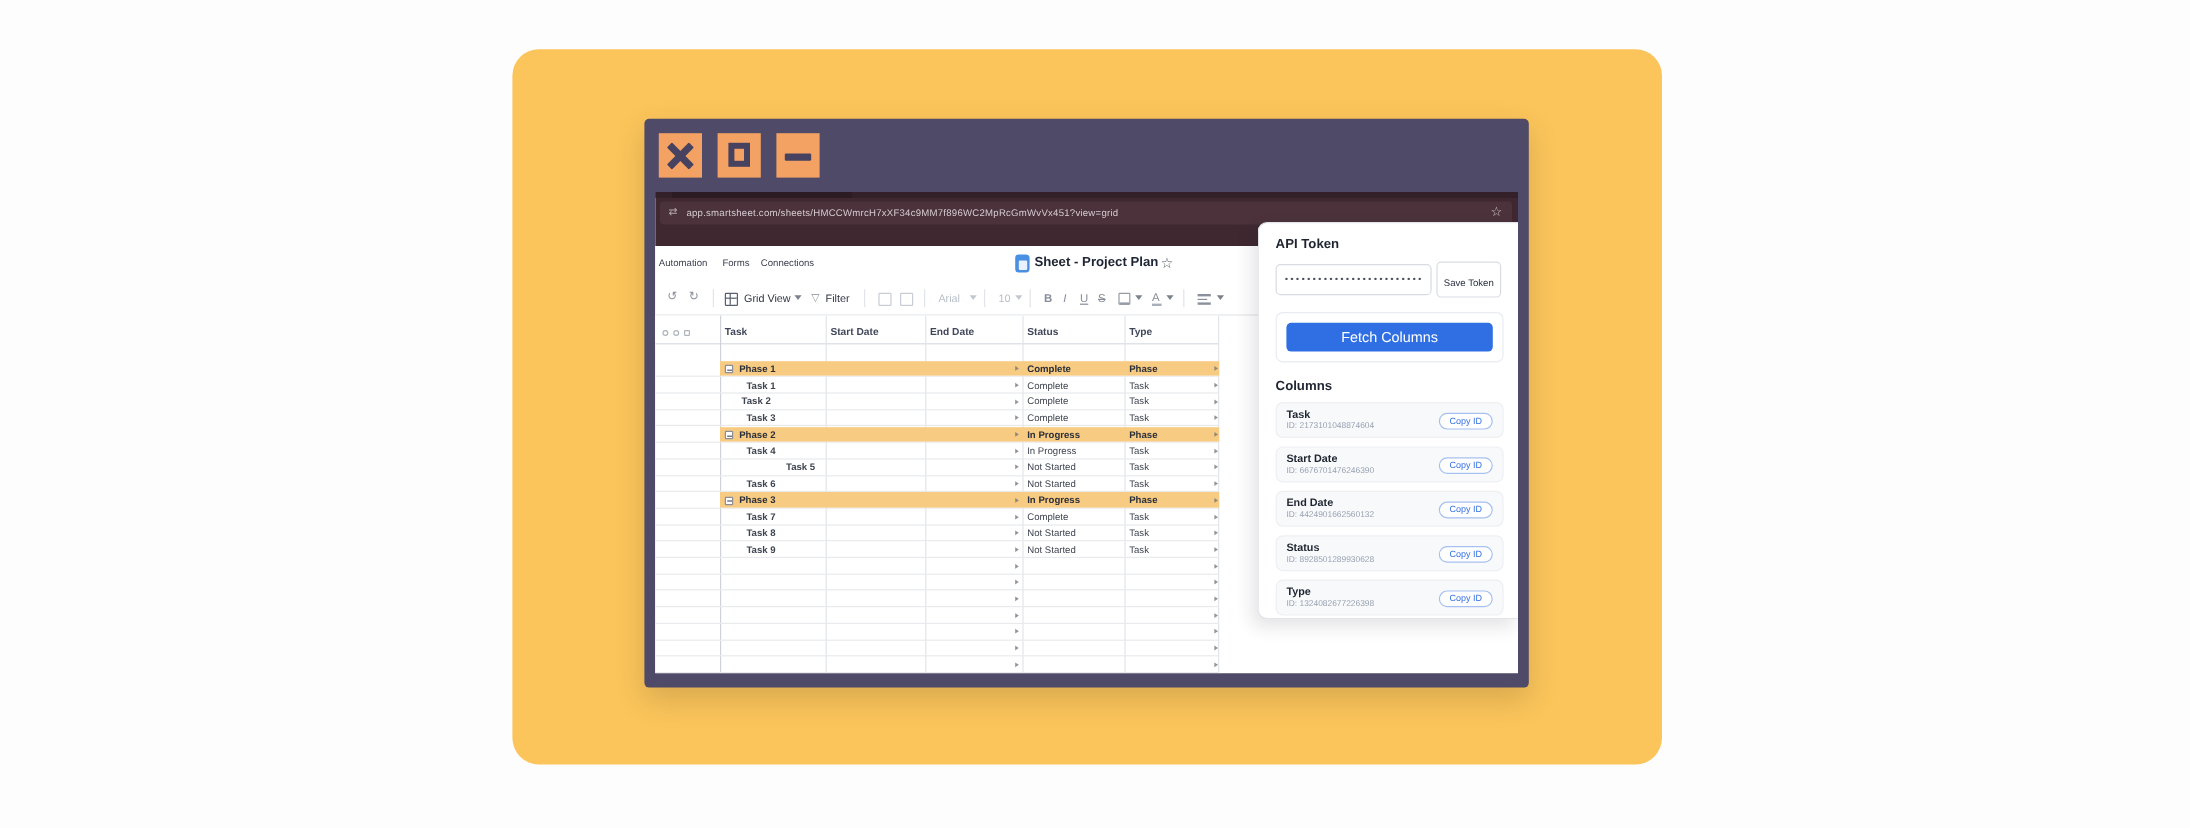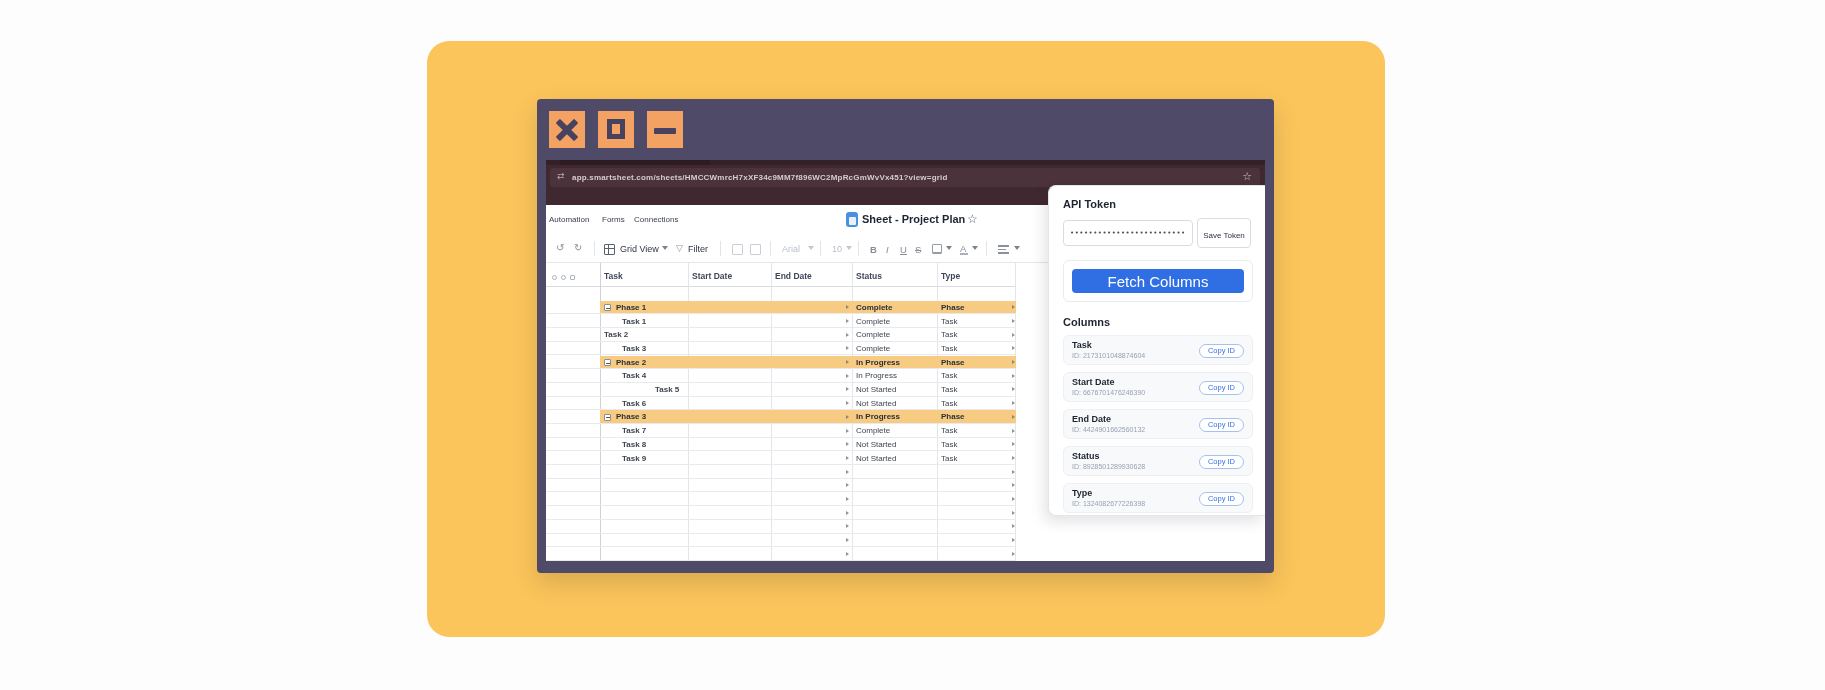--- a/index.html
+++ b/index.html
@@ -21,21 +21,21 @@
   .btn-max .inner { position:absolute; left:9px; top:8px; width:18px; height:20px; border:5px solid #474260; }
   .btn-min .bar { width:22px; height:6px; left:7px; top:17px; }
 
   
   .browser { left:9px; top:61px; width:719px; height:401px; background:#ffffff; overflow:hidden; }
   .chrome { left:0; top:0; width:719px; height:45px; background:#3f2830; }
   .chrome .topstrip { left:0; top:0; width:719px; height:5px; background:#342028; }
   .chrome .tabhint { left:14px; top:0; width:150px; height:5px; background:#2d1b23; }
   .urlbar { left:4px; top:8px; width:710px; height:19px; background:#4b323b; border-radius:3px; color:#d6ccd1; }
   .urlbar .swap-icon { position:absolute; left:7px; top:3px; font-size:9px; color:#b3a7ad; }
-  .urlbar .url-text { position:absolute; left:22px; top:5px; font-size:8px; letter-spacing:.2px; white-space:nowrap;font-weight:bold; }
+  .urlbar .url-text { position:absolute; left:22px; top:5px; font-size:8px; letter-spacing:.2px; white-space:nowrap; }
   .urlbar .star { position:absolute; right:8px; top:2px; font-size:11px; color:#cfc4ca; }
 
   .content { left:0; top:45px; width:719px; height:356px; background:#ffffff; }
 
   
   .menubar { left:0; top:0; width:719px; height:30px; }
   .menu-item { position:absolute; top:10px; font-size:8px; color:#3b414e; }
   .doc-icon { left:300px; top:7px; width:12px; height:15px; background:#4a90e2; border-radius:3px; }
   .doc-icon .pg { position:absolute; left:3px; top:5px; width:7px; height:8px; background:#e8f1fc; border-radius:1px; }
   .sheet-title { left:316px; top:8px; font-size:11px; font-weight:700; color:#1d2433; }
@@ -84,21 +84,21 @@
   .minusbox:after { content:""; position:absolute; left:1px; top:2.5px; width:3.5px; height:1px; background:#555b66; }
   .mark { position:absolute; top:4.5px; width:0; height:0; border-top:2px solid transparent; border-bottom:2px solid transparent; border-left:3px solid #6b7078; opacity:.75; }
 
   
   .panel { left:502px; top:25px; width:217px; height:331px; background:#ffffff; border:1px solid #e2e5ea; border-right:none; border-radius:8px 0 0 8px; box-shadow:-4px 6px 14px rgba(30,30,50,.12); padding:12px 12px 10px 14px; }
   .panel h3 { font-size:11px; font-weight:700; color:#1e2430; }
   .token-row { position:relative; margin-top:8px; height:30px; }
   .token-input { position:absolute; left:0; top:2px; width:130px; height:26px; border:1px solid #d8dce2; border-radius:4px; background:#fff; font-size:7px; letter-spacing:.5px; color:#4a505c; padding:0 6px; font-family:"DejaVu Sans",sans-serif; }
   .save-btn { position:absolute; right:2px; top:0; width:54px; height:30px; background:#fff; border:1px solid #d9dde3; border-radius:4px; font-size:8px; line-height:10px; color:#2a3140; text-align:center; padding-top:5px; cursor:pointer; }
   .fetch-card { margin-top:12px; border:1px solid #e8ebf0; border-radius:6px; padding:8px; }
-  .fetch-btn { width:100%; height:24px; background:#2f6fe3; border:none; border-radius:4px; color:#fff; font-size:15px; cursor:pointer; font-family:inherit; }
+  .fetch-btn { width:100%; height:24px; background:#2f6fe3; border:none; border-radius:4px; color:#fff; font-size:12px; cursor:pointer; font-family:inherit; }
   .cols-heading { margin-top:14px; font-size:11px; font-weight:700; color:#1e2430; }
   .col-item { position:relative; margin-top:7px; height:30px; background:#f8f9fb; border:1px solid #edeff3; border-radius:6px; padding:4px 8px; }
   .col-item .nm { font-size:9px; font-weight:700; color:#1e2430; }
   .col-item .cid { font-size:7px; color:#98a1b2; margin-top:2px; white-space:nowrap; }
   .copy-btn { position:absolute; right:8px; top:8px; height:14px; padding:0 8px; background:#fff; border:1px solid #a6c0f0; border-radius:8px; color:#3470e4; font-size:7.5px; line-height:12px; cursor:pointer; font-family:inherit; }
 </style>
 </head>
 <body>
 
 <div id="stage">
@@ -210,21 +210,21 @@
               <div class="grow task" style="top: 27.4px;">
                 <span class="fillcell"></span>
                 <span class="cell taskname" style="left: 76px; text-align: center;">Task 1</span>
                 <span class="cell " style="left: 310px;">Complete</span>
                 <span class="cell " style="left: 395px;">Task</span>
                 <span class="mark" style="left: 300px;"></span>
                 <span class="mark" style="left: 466px;"></span>
               </div>
               <div class="grow task" style="top: 41.1px;">
                 <span class="fillcell"></span>
-                <span class="cell taskname" style="left: 58px;">Task 2</span>
+                <span class="cell taskname" style="left: 72px;">Task 2</span>
                 <span class="cell " style="left: 310px;">Complete</span>
                 <span class="cell " style="left: 395px;">Task</span>
                 <span class="mark" style="left: 300px;"></span>
                 <span class="mark" style="left: 466px;"></span>
               </div>
               <div class="grow task" style="top: 54.8px;">
                 <span class="fillcell"></span>
                 <span class="cell taskname" style="left: 76px;">Task 3</span>
                 <span class="cell " style="left: 310px;">Complete</span>
                 <span class="cell " style="left: 395px;">Task</span>

